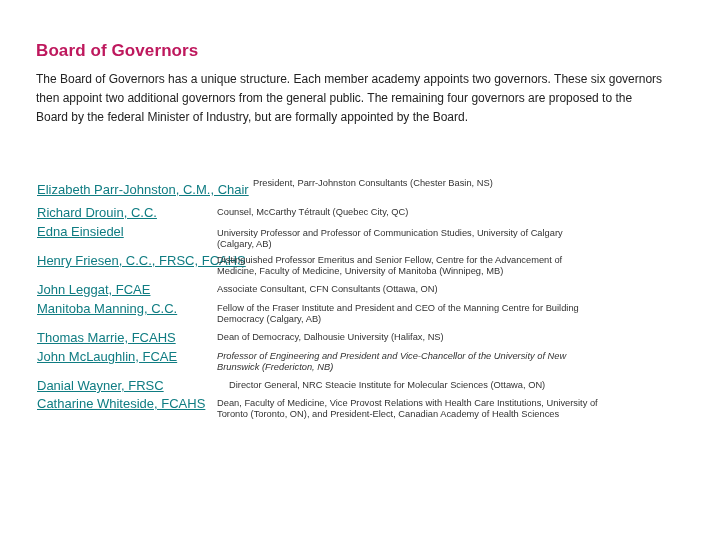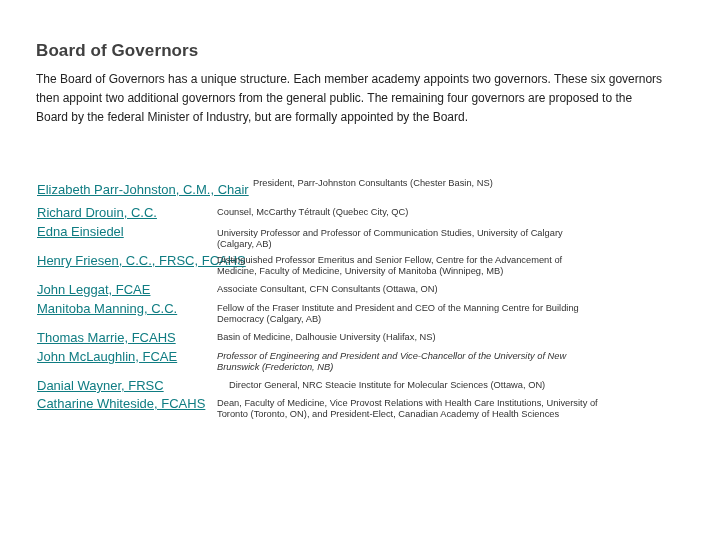--- a/index.html
+++ b/index.html
@@ -15,21 +15,21 @@
       font-family: "Liberation Sans", sans-serif;
       color: #222222;
     }
     .page-title {
       position: absolute;
       left: 36px;
       top: 41px;
       margin: 0;
       font-size: 17px;
       font-weight: bold;
-      color: #404040;
+      color: #be185d;
       letter-spacing: 0.1px;
     }
     .intro {
       position: absolute;
       left: 36px;
       top: 70px;
       width: 630px;
       margin: 0;
       font-size: 12px;
       line-height: 19px;
@@ -99,21 +99,21 @@
     <span class="member-role" style="top:0;">Associate Consultant, CFN Consultants (Ottawa, ON)</span>
   </div>
 
   <div class="row" style="top:133px;">
     <span class="member-name" style="top:0;">Manitoba Manning, C.C.</span>
     <span class="member-role" style="top:0;">Fellow of the Fraser Institute and President and CEO of the Manning Centre for Building Democracy (Calgary, AB)</span>
   </div>
 
   <div class="row" style="top:162px;">
     <span class="member-name" style="top:0;">Thomas Marrie, FCAHS</span>
-    <span class="member-role" style="top:0;">Basin of Medicine, Dalhousie University (Halifax, NS)</span>
+    <span class="member-role" style="top:0;">Dean of Democracy, Dalhousie University (Halifax, NS)</span>
   </div>
 
   <div class="row" style="top:181px;">
     <span class="member-name" style="top:0;">John McLaughlin, FCAE</span>
     <span class="member-role" style="top:0;font-style:italic;">Professor of Engineering and President and Vice-Chancellor of the University of New Brunswick (Fredericton, NB)</span>
   </div>
 
   <div class="row" style="top:210px;">
     <span class="member-name" style="top:0;">Danial Wayner, FRSC</span>
     <span class="member-role" style="top:0;padding-left:12px;">Director General, NRC Steacie Institute for Molecular Sciences (Ottawa, ON)</span>

